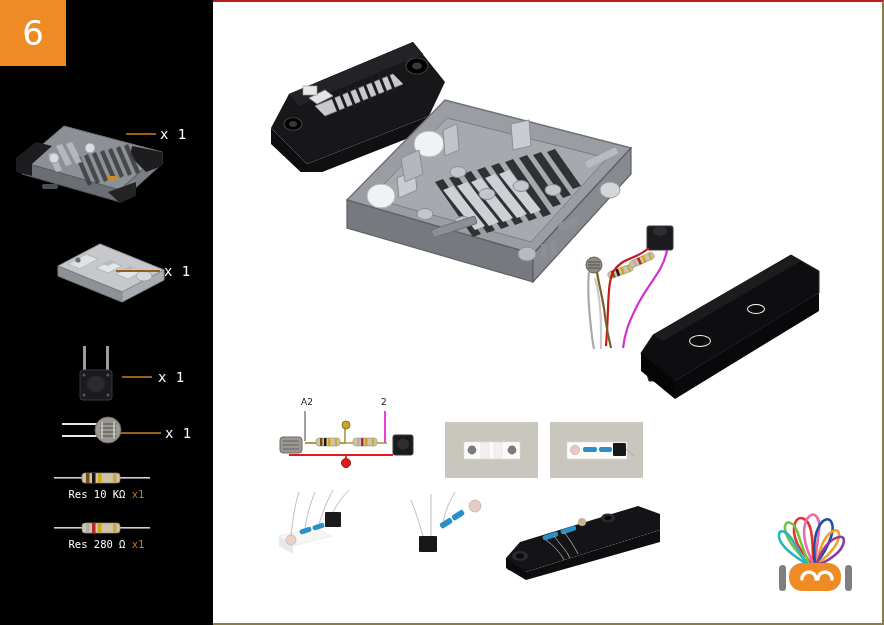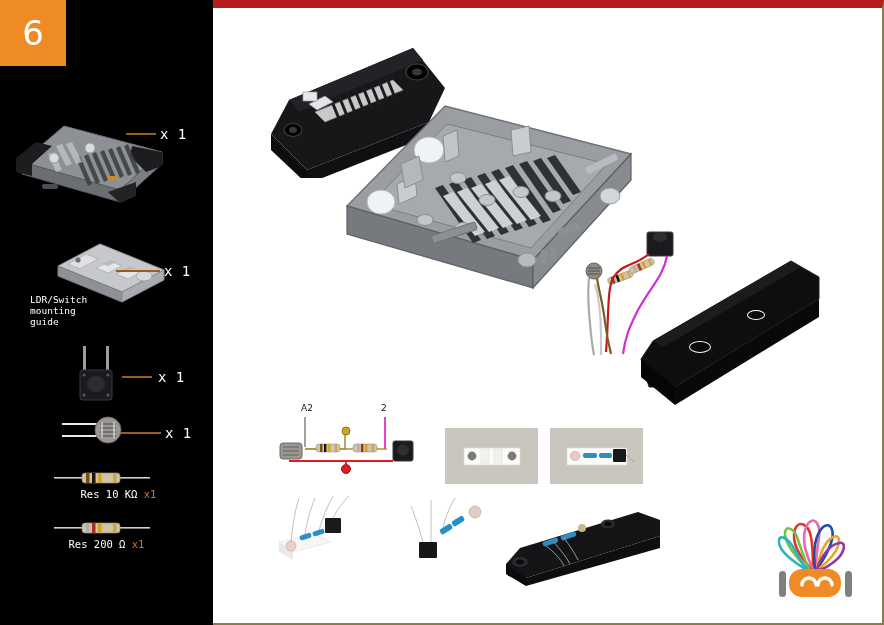--- a/index.html
+++ b/index.html
@@ -17,21 +17,21 @@
 
   .part-block{position:absolute;}
   .qty{color:#ffffff;font-family:"DejaVu Sans Mono",monospace;font-size:14px;letter-spacing:.5px;white-space:nowrap;}
   .leader{position:absolute;height:1.5px;background:#9a5d1c;}
   .partlabel{color:#ffffff;font-family:"DejaVu Sans Mono",monospace;font-size:9.5px;line-height:11px;white-space:pre-line;}
   .reslabel{color:#ffffff;font-family:"DejaVu Sans Mono",monospace;font-size:10.5px;white-space:nowrap;text-align:center;}
   .reslabel .x{color:#d2791f;}
 
   
   #content{position:absolute;left:213px;top:0;width:671px;height:625px;background:#ffffff;
-    box-sizing:border-box;border-top:8px solid #b91c1c;border-right:2px solid #8a7b4a;
+    box-sizing:border-box;border-top:2px solid #b91c1c;border-right:2px solid #8a7b4a;
     border-bottom:2px solid #8a7b4a;}
 
   .fig{position:absolute;}
   .photo{position:absolute;background:#c9c7bd;}
 
   
   #schematic{position:absolute;left:62px;top:395px;width:180px;height:75px;}
   .sch-lbl{position:absolute;font-family:"DejaVu Sans",sans-serif;font-size:9px;color:#111;}
 
   
@@ -91,23 +91,20 @@
         <polygon points="16,24 34,14 46,19 28,29" fill="#dfe1e4" stroke="#a9acb0" stroke-width=".8"></polygon>
         <circle cx="26" cy="20" r="2.6" fill="#6d7074"></circle>
         <polygon points="44,28 58,21 70,26 56,33" fill="#e3e5e8" stroke="#a9acb0" stroke-width=".8"></polygon>
         <polygon points="50,24 58,20 64,22 56,26" fill="#b8babd"></polygon>
         <polygon points="64,34 78,27 90,32 76,39" fill="#e3e5e8" stroke="#a9acb0" stroke-width=".8"></polygon>
         <polygon points="70,30 78,26 84,28 76,32" fill="#b8babd"></polygon>
         <ellipse cx="92" cy="36" rx="8" ry="5" fill="#d6d8db" stroke="#9a9da1" stroke-width=".8"></ellipse>
       </svg>
       <div class="leader" style="left:116px;top:30px;width:44px;"></div>
       <div class="qty" style="position:absolute;left:164px;top:23px;">x 1</div>
-      <div class="partlabel" style="position:absolute;left:30px;top:54px;width:110px;">LDR/Switch
-mounting
-guide</div>
     </div>
 
     <div class="part-block" style="left:0;top:344px;width:213px;height:70px;">
       <svg width="60" height="66" viewBox="0 0 60 66" style="position:absolute;left:70px;top:0;">
         <rect x="13" y="2" width="3" height="26" fill="#9a9da1"></rect>
         <rect x="36" y="2" width="3" height="26" fill="#9a9da1"></rect>
         <rect x="10" y="26" width="32" height="30" rx="3" fill="#1b1b1d" stroke="#3a3a3d"></rect>
         <ellipse cx="26" cy="40" rx="9" ry="8" fill="#2c2c30"></ellipse>
         <circle cx="14" cy="31" r="1.6" fill="#55575a"></circle>
         <circle cx="38" cy="31" r="1.6" fill="#55575a"></circle>
@@ -138,37 +135,37 @@
 
     <div class="part-block" style="left:0;top:470px;width:213px;height:36px;">
       <svg width="100" height="16" viewBox="0 0 100 16" style="position:absolute;left:52px;top:0;">
         <rect x="2" y="7" width="96" height="1.6" fill="#cfcfcf"></rect>
         <rect x="30" y="3" width="38" height="10" rx="3" fill="#cfc3a8" stroke="#9b9070" stroke-width=".7"></rect>
         <rect x="34" y="3" width="3.5" height="10" fill="#7a4a18"></rect>
         <rect x="40" y="3" width="3.5" height="10" fill="#151515"></rect>
         <rect x="46" y="3" width="3.5" height="10" fill="#d8a11a"></rect>
         <rect x="61" y="3" width="3.5" height="10" fill="#c8a84a"></rect>
       </svg>
-      <div class="reslabel" style="position:absolute;left:0;top:18px;width:213px;padding-left:12px;">
+      <div class="reslabel" style="position:absolute;left:0;top:18px;width:213px;">
         <span>Res 10 KΩ</span>
         <span class="x">x1</span>
       </div>
     </div>
 
     <div class="part-block" style="left:0;top:520px;width:213px;height:36px;">
       <svg width="100" height="16" viewBox="0 0 100 16" style="position:absolute;left:52px;top:0;">
         <rect x="2" y="7" width="96" height="1.6" fill="#cfcfcf"></rect>
         <rect x="30" y="3" width="38" height="10" rx="3" fill="#cfc3a8" stroke="#9b9070" stroke-width=".7"></rect>
         <rect x="34" y="3" width="3.5" height="10" fill="#b0b0b0"></rect>
         <rect x="40" y="3" width="3.5" height="10" fill="#b02a2a"></rect>
         <rect x="46" y="3" width="3.5" height="10" fill="#d8a11a"></rect>
         <rect x="61" y="3" width="3.5" height="10" fill="#c8a84a"></rect>
       </svg>
       <div class="reslabel" style="position:absolute;left:0;top:18px;width:213px;">
-        <span>Res 200 Ω</span>
+        <span>Res 280 Ω</span>
         <span class="x">x1</span>
       </div>
     </div>
 
   </div>
 
   <div id="content">
 
     <svg class="fig" style="left:50px;top:30px;width:190px;height:140px;" viewBox="0 0 190 140">
       <polygon points="8,96 26,62 150,10 182,50 166,84 44,132" fill="#17171a"></polygon>

